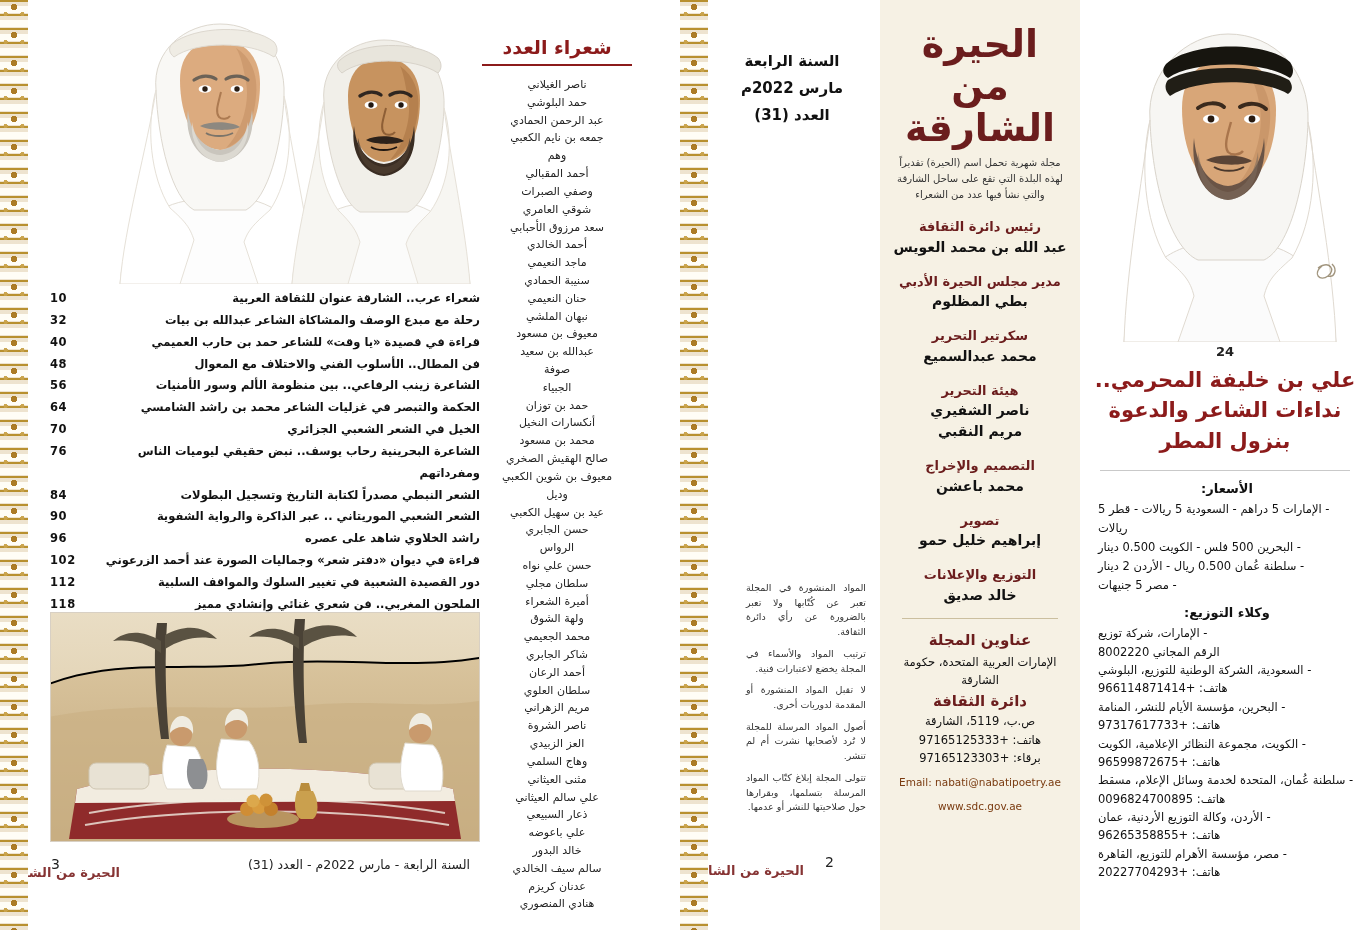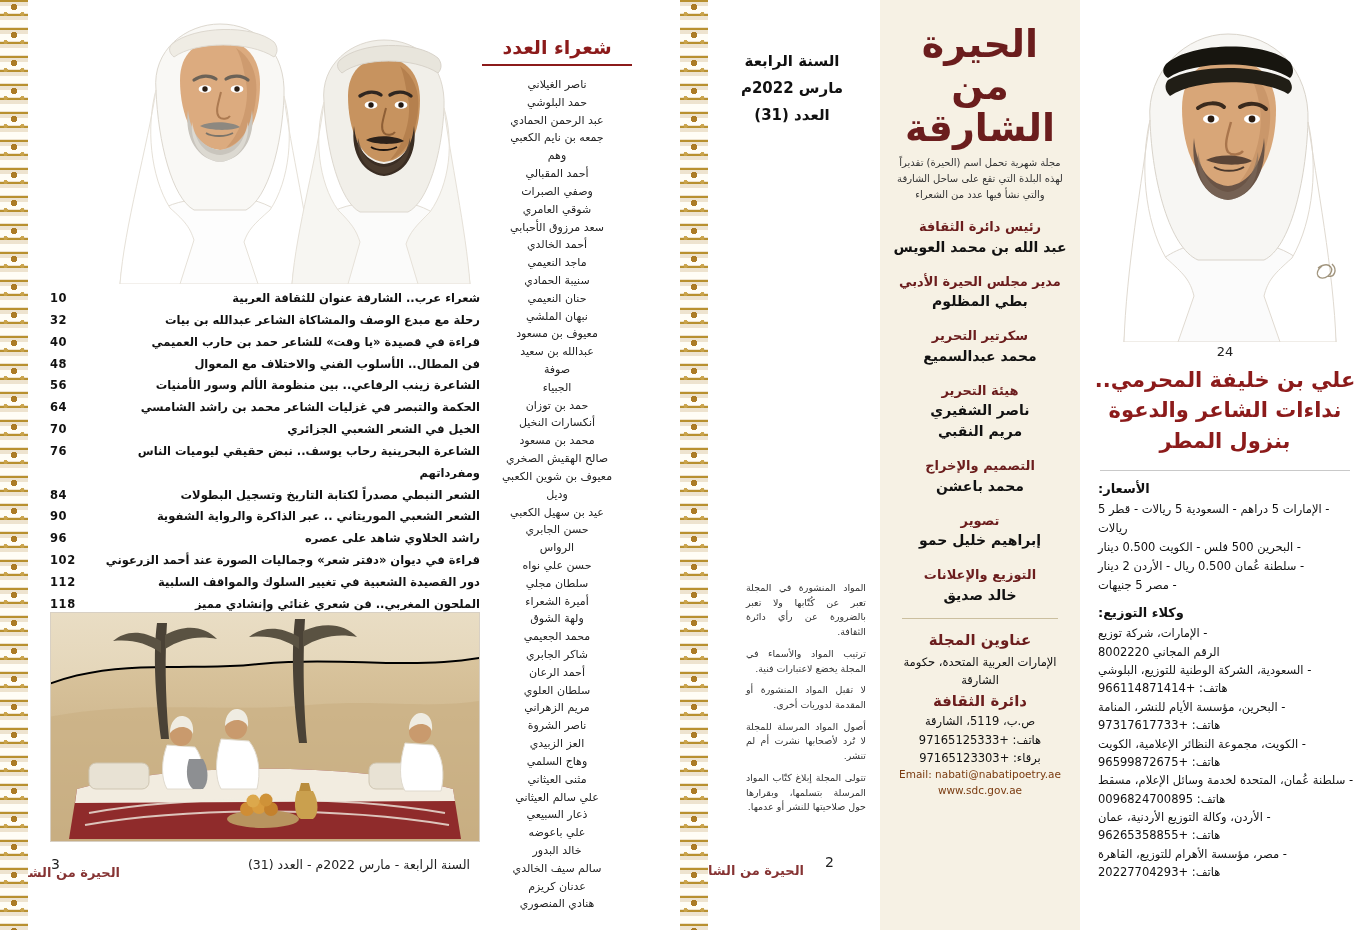--- a/index.html
+++ b/index.html
@@ -17,30 +17,30 @@
   .page-left { position:relative; width:690px; height:930px; background:#fff; }
   .page-right { position:relative; width:680px; height:930px; background:#fff; }
 
   
   .col-portrait {
     position:absolute; right:0; top:0; width:290px; height:930px;
     background:#ffffff; padding:8px 14px 0 14px;
   }
   .portrait-wrap { position:relative; width:262px; height:330px; margin:4px auto 0; }
   .pg-num-24 {
-    text-align:center; font-size:13px; color:#222; margin-top:2px;
+    text-align:center; font-size:13px; color:#222; margin-top:2px;font-weight:bold;
   }
   .headline {
     margin-top:6px; text-align:center; color:#8c1b1b;
     font-weight:bold; font-size:21px; line-height:1.45;
     font-family:"DejaVu Sans", sans-serif;
   }
   .rule-thin { height:1px; background:#c9c9c9; margin:14px 6px 10px 6px; }
   .prices-title, .agents-title {
-    text-align:left; font-weight:bold; font-size:13px; color:#111; margin:0 0 4px 0;
+    text-align:center; font-weight:bold; font-size:13px; color:#111; margin:0 0 4px 0;
     padding-left:4px;
   }
   .prices-list, .agents-list {
     text-align:left; font-size:11.5px; line-height:1.65; color:#111; padding-left:4px;
   }
   .agents-list { font-size:11.5px; line-height:1.6; }
 
   
   .col-mast {
     position:absolute; right:290px; top:0; width:200px; height:930px;
@@ -56,21 +56,21 @@
   .mast-sub {
     font-size:10px; color:#333; line-height:1.6; margin:6px 4px 0 4px;
   }
   .mast-block { margin-top:14px; }
   .mast-role { font-size:13px; color:#6b1d1d; font-weight:bold; line-height:1.5; }
   .mast-name { font-size:14px; color:#111; font-weight:bold; line-height:1.5; }
   .mast-sep { height:1px; background:#cbbf9f; margin:12px 10px; }
   .addr-title { font-size:15px; font-weight:bold; color:#6b1d1d; margin-bottom:4px; }
   .addr-line { font-size:11.5px; color:#111; line-height:1.6; }
   .addr-big { font-size:15px; font-weight:bold; color:#6b1d1d; line-height:1.5; }
-  .addr-mail { font-size:10.5px; color:#7a3b10; line-height:1.5; margin-top:0; direction:ltr; }
+  .addr-mail { font-size:10.5px; color:#7a3b10; line-height:1.5; margin-top:8px; direction:ltr; }
 
   
   .ornament {
     position:absolute; top:0; height:930px; width:28px;
     background:
       repeating-linear-gradient(180deg,
         #b8902f 0px, #b8902f 2px, transparent 2px, transparent 14px),
       repeating-linear-gradient(0deg,
         rgba(160,110,30,.18) 0px, rgba(160,110,30,.18) 7px, transparent 7px, transparent 14px);
     background-color:#fffdf6;

